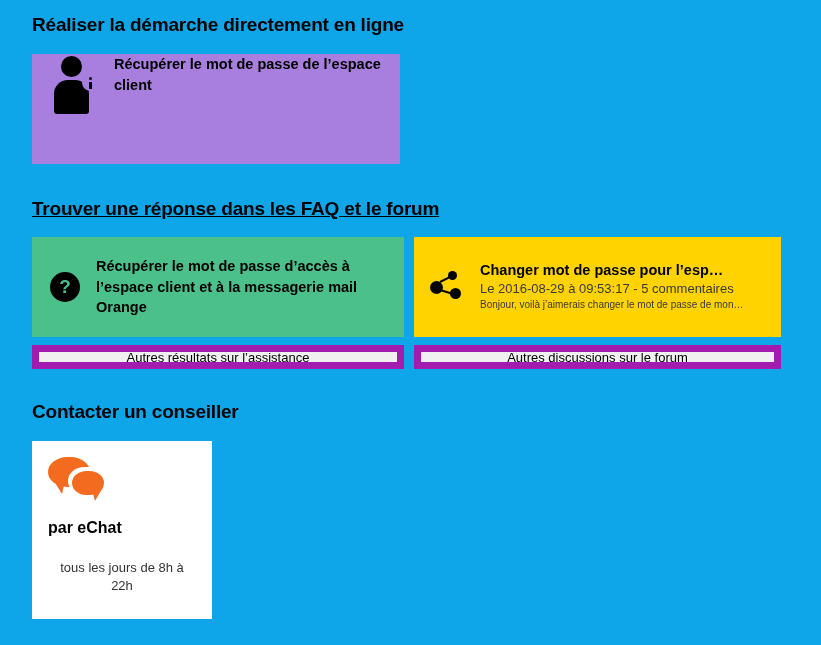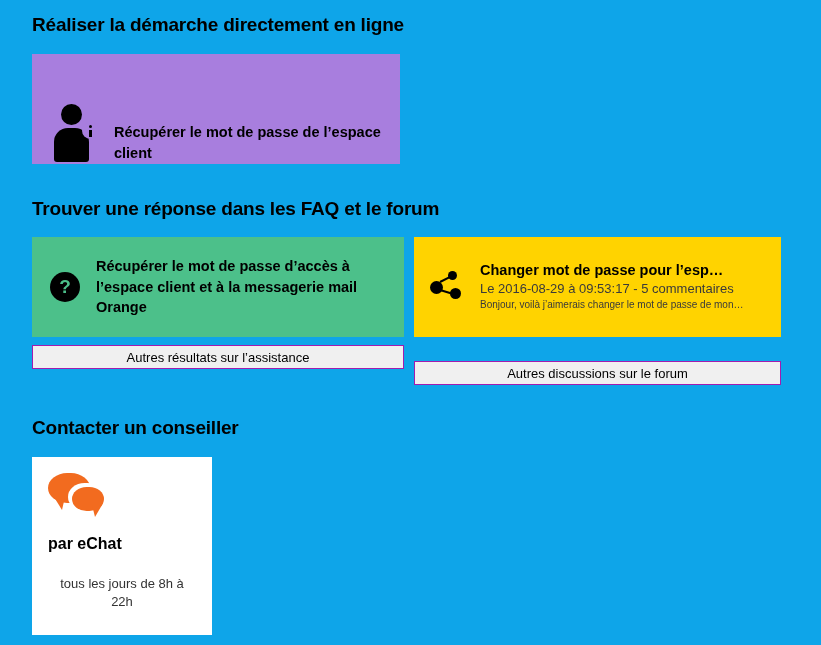--- a/index.html
+++ b/index.html
@@ -23,33 +23,33 @@
     background: #0ea5e9;
   }
   .section-title {
     font-size: 19px;
     font-weight: bold;
     color: #000;
     margin: 0;
     letter-spacing: -0.2px;
   }
   #title-online { padding-top: 14px; }
-  #title-faq { padding-top: 0; }
+  #title-faq { padding-top: 0; text-decoration: underline; }
   #title-advisor { padding-top: 0; }
 
   
   .online-row {
     margin-top: 18px;
   }
   .card-online {
     width: 368px;
     height: 110px;
     background: #a87ede;
     display: flex;
-    align-items: flex-end;
+    align-items: flex-start;
     padding: 0 0 0 20px;
     box-sizing: border-box;
     cursor: pointer;
   }
   .icon-person {
     width: 46px;
     min-width: 46px;
     height: 62px;
     position: relative;
     margin-right: 16px;
@@ -109,21 +109,21 @@
   .faq-row {
     display: flex;
     gap: 10px;
     margin-top: 17px;
   }
   .col-faq, .col-forum {
     display: flex;
     flex-direction: column;
   }
   .col-faq { width: 372px; }
-  .col-forum { width: 367px; gap: 16px; }
+  .col-forum { width: 367px; }
 
   .card-faq {
     height: 100px;
     background: #4cc08a;
     display: flex;
     align-items: center;
     padding-left: 18px;
     box-sizing: border-box;
     cursor: pointer;
   }
@@ -204,21 +204,21 @@
   .forum-snippet {
     font-size: 10px;
     color: #3a3a3a;
     line-height: 1.35;
   }
 
   .more-btn {
     margin-top: 8px;
     height: 24px;
     background: #f0f0f0;
-    border: 1px solid #a21caf;
+    border: 7px solid #a21caf;
     display: flex;
     align-items: center;
     justify-content: center;
     font-size: 13px;
     color: #000;
     cursor: pointer;
     box-sizing: border-box;
   }
 
   

